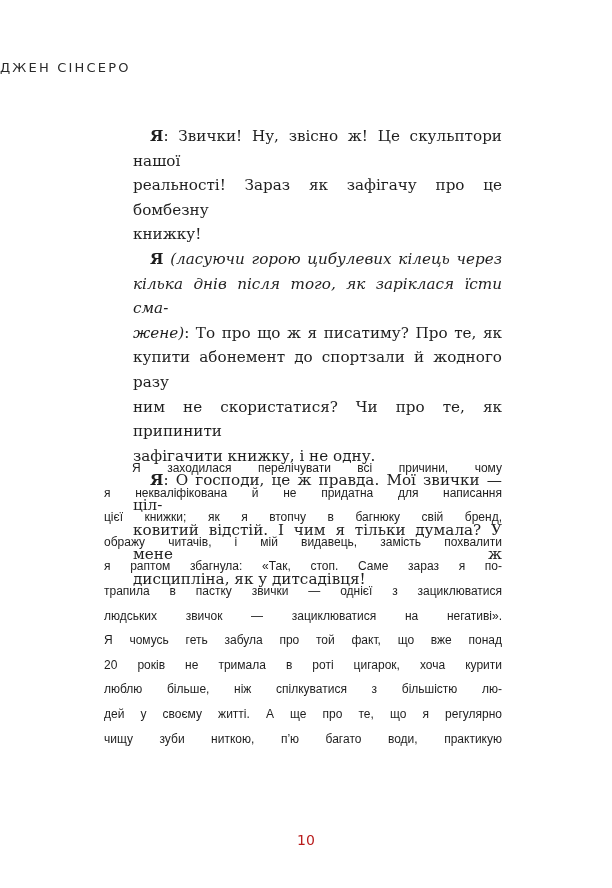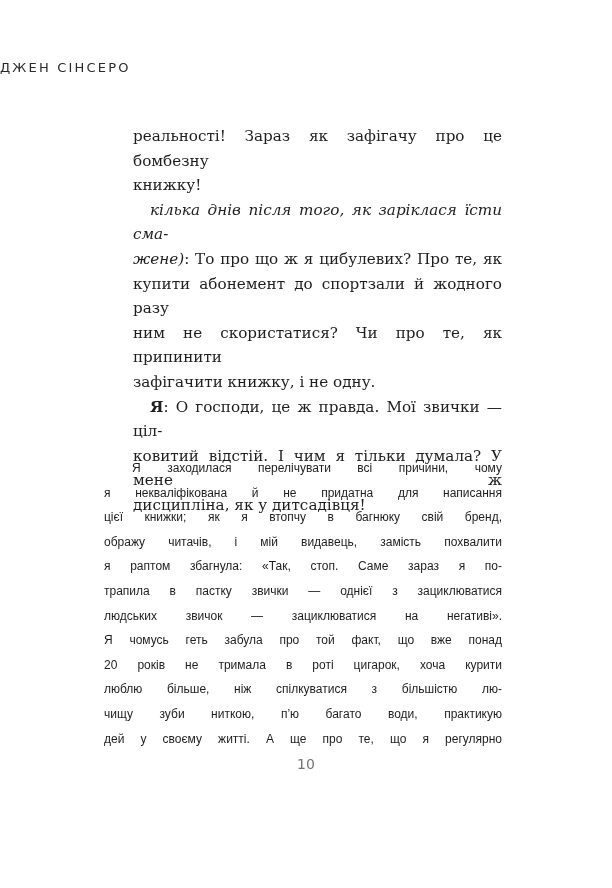--- a/index.html
+++ b/index.html
@@ -16,37 +16,39 @@
   .dialogue b { font-weight: bold; }
   .dialogue i { font-style: italic; }
   .body-text {
     position: absolute; top: 443px; left: 104px; width: 398px;
     font-family: Liberation Sans, sans-serif; font-size: 12px; line-height: 24.6px; text-align: justify; margin-top: 13px;
   }
   .body-text p { margin: 0; text-indent: 28px; }
   .line { display: block; text-align: justify; text-align-last: justify; }
   .line.last { text-align-last: left; }
   .page-number {
-    position: absolute; top: 756px; left: 0; width: 612px; text-align: center;
-    font-family: "DejaVu Sans", sans-serif; font-size: 14px; color: #737373;
+    position: absolute; top: 832px; left: 0; width: 612px; text-align: center;
+    font-family: "DejaVu Sans", sans-serif; font-size: 14px; color: #b91c1c;
   }
 </style>
 </head>
 <body>
 
 <div class="running-head">ДЖЕН СІНСЕРО</div>
 
 <div class="dialogue">
   <p>
+    <span class="line"><b>Я</b>: <span>Звички! Ну, звісно ж! Це скульптори нашої</span></span>
     <span class="line" style="text-indent:0">реальності! Зараз як зафігачу про це бомбезну</span>
     <span class="line last">книжку!</span>
   </p>
   <p>
+    <span class="line"><b>Я</b> <i>(ласуючи горою цибулевих кілець через</i></span>
     <span class="line"><i>кілька днів після того, як заріклася їсти сма-</i></span>
-    <span class="line"><i>жене)</i><span>: То про що ж я цибулевих? Про те, як</span></span>
+    <span class="line"><i>жене)</i><span>: То про що ж я писатиму? Про те, як</span></span>
     <span class="line">купити абонемент до спортзали й жодного разу</span>
     <span class="line">ним не скористатися? Чи про те, як припинити</span>
     <span class="line last">зафігачити книжку, і не одну.</span>
   </p>
   <p>
     <span class="line"><b>Я</b>: <span>О господи, це ж правда. Мої звички — ціл-</span></span>
     <span class="line">ковитий відстій. І чим я тільки думала? У мене ж</span>
     <span class="line last">дисципліна, як у дитсадівця!</span>
   </p>
 </div>
@@ -56,22 +58,22 @@
     <span class="line">Я заходилася перелічувати всі причини, чому</span>
     <span class="line">я некваліфікована й не придатна для написання</span>
     <span class="line">цієї книжки; як я втопчу в багнюку свій бренд,</span>
     <span class="line">ображу читачів, і мій видавець, замість похвалити</span>
     <span class="line">я раптом збагнула: «Так, стоп. Саме зараз я по-</span>
     <span class="line">трапила в пастку звички — однієї з зациклюватися</span>
     <span class="line">людських звичок — зациклюватися на негативі».</span>
     <span class="line">Я чомусь геть забула про той факт, що вже понад</span>
     <span class="line">20 років не тримала в роті цигарок, хоча курити</span>
     <span class="line">люблю більше, ніж спілкуватися з більшістю лю-</span>
+    <span class="line">дей у своєму житті. А ще про те, що я регулярно</span>
     <span class="line">чищу зуби ниткою, п’ю багато води, практикую</span>
-    <span class="line">дей у своєму житті. А ще про те, що я регулярно</span>
   </p>
 </div>
 
 <div class="page-number">10</div>
 
 <style>
   
   .dialogue p .line, .body-text p .line { text-indent: 0; }
   .dialogue p .line:first-child { text-indent: 17px; }
   .body-text p .line:first-child { text-indent: 28px; }

